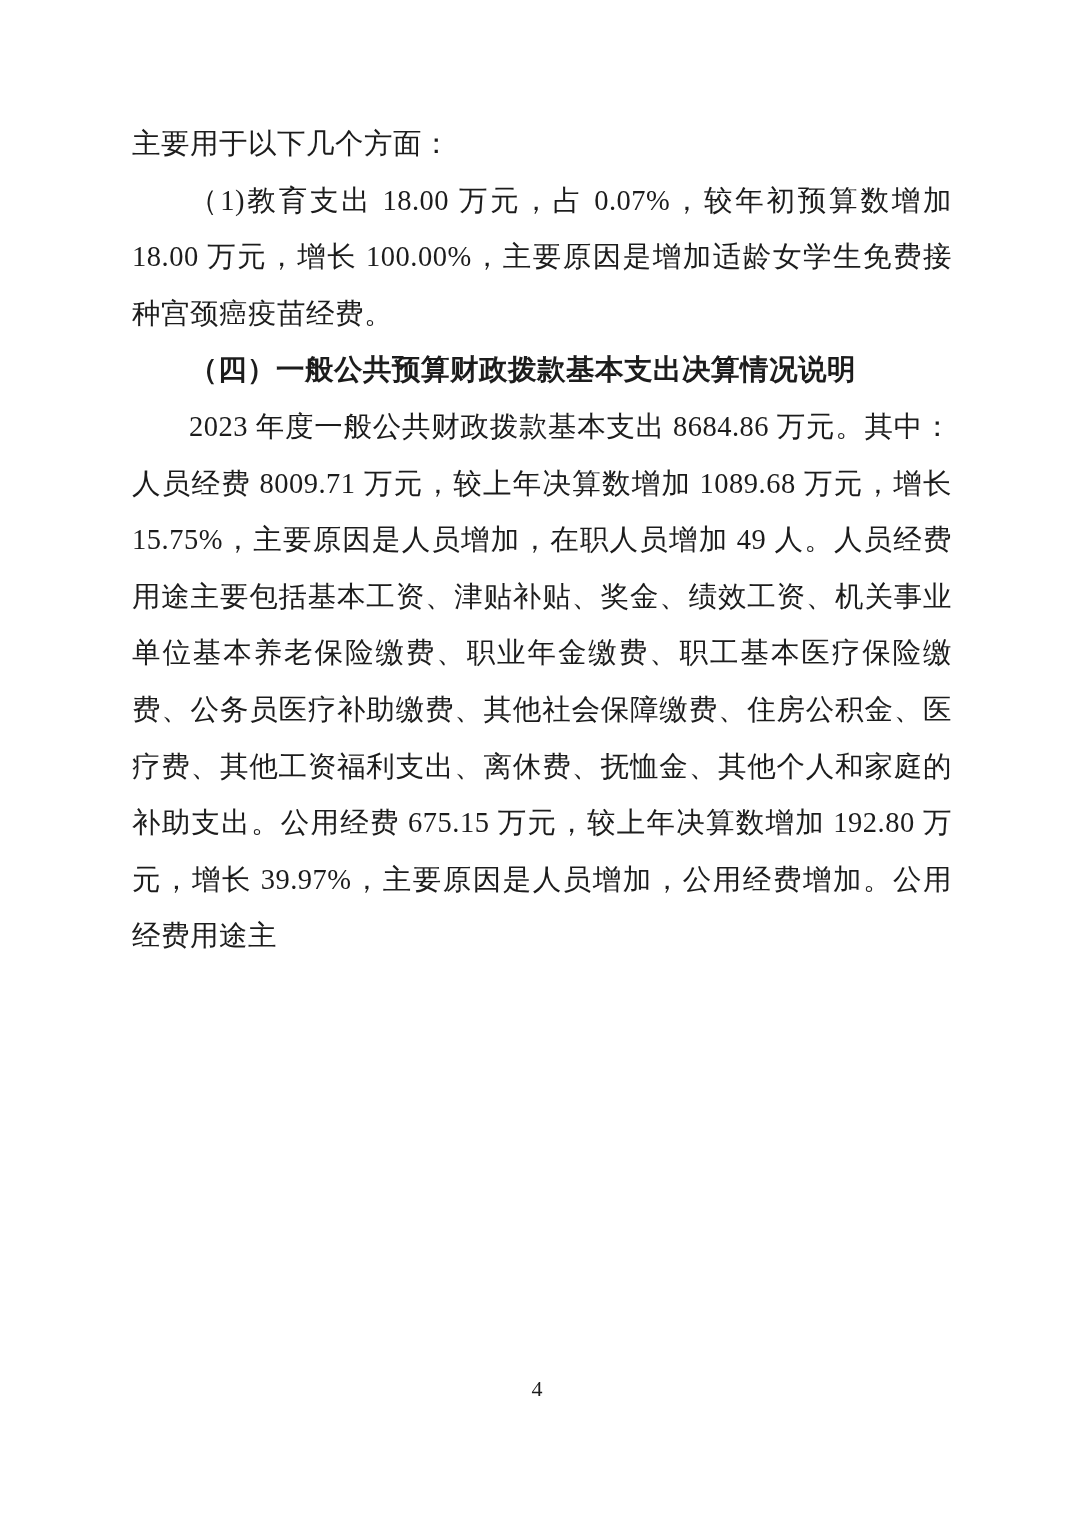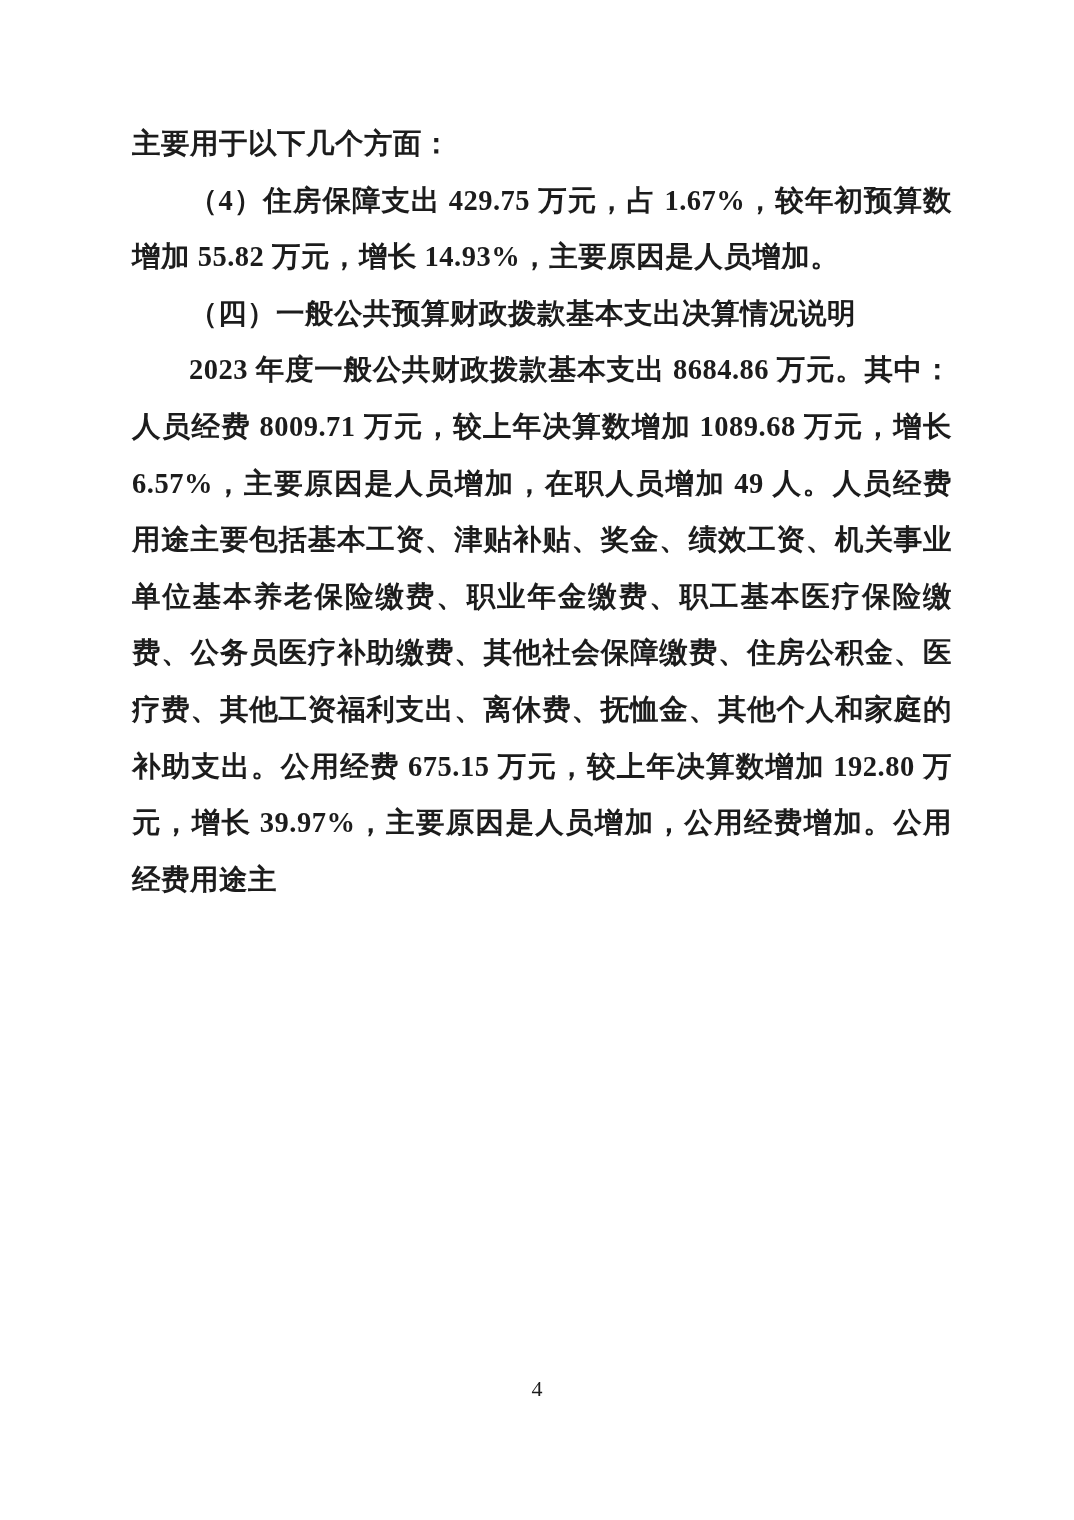--- a/index.html
+++ b/index.html
@@ -18,21 +18,21 @@
     color: #1c1c1c;
     overflow: hidden;
   }
   .para {
     margin: 0;
     font-size: 28.5px;
     line-height: 56.6px;
     text-align: justify;
     text-justify: inter-ideograph;
     letter-spacing: 0.5px;
-    font-weight: bold;
+    font-weight: normal;
   }
   .indent {
     text-indent: 2em;
   }
   .heading {
     font-weight: bold;
   }
   .page-number {
     position: absolute;
     left: 0;
@@ -42,23 +42,23 @@
     font-size: 22px;
     color: #1c1c1c;
   }
 </style>
 </head>
 <body>
 
 <div class="doc-page">
   <p class="para">主要用于以下几个方面：</p>
 
+  <p class="para indent">（1)教育支出 18.00 万元，占 0.07%，较年初预算数增加 18.00 万元，增长 100.00%，主要原因是增加适龄女学生免费接种宫颈癌疫苗经费。</p>
 
 
 
-  <p class="para indent">（4）住房保障支出 429.75 万元，占 1.67%，较年初预算数增加 55.82 万元，增长 14.93%，主要原因是人员增加。</p>
 
   <p class="para indent heading">（四）一般公共预算财政拨款基本支出决算情况说明</p>
 
-  <p class="para indent">2023 年度一般公共财政拨款基本支出 8684.86 万元。其中：人员经费 8009.71 万元，较上年决算数增加 1089.68 万元，增长 6.57%，主要原因是人员增加，在职人员增加 49 人。人员经费用途主要包括基本工资、津贴补贴、奖金、绩效工资、机关事业单位基本养老保险缴费、职业年金缴费、职工基本医疗保险缴费、公务员医疗补助缴费、其他社会保障缴费、住房公积金、医疗费、其他工资福利支出、离休费、抚恤金、其他个人和家庭的补助支出。公用经费 675.15 万元，较上年决算数增加 192.80 万元，增长 39.97%，主要原因是人员增加，公用经费增加。公用经费用途主</p>
+  <p class="para indent">2023 年度一般公共财政拨款基本支出 8684.86 万元。其中：人员经费 8009.71 万元，较上年决算数增加 1089.68 万元，增长 15.75%，主要原因是人员增加，在职人员增加 49 人。人员经费用途主要包括基本工资、津贴补贴、奖金、绩效工资、机关事业单位基本养老保险缴费、职业年金缴费、职工基本医疗保险缴费、公务员医疗补助缴费、其他社会保障缴费、住房公积金、医疗费、其他工资福利支出、离休费、抚恤金、其他个人和家庭的补助支出。公用经费 675.15 万元，较上年决算数增加 192.80 万元，增长 39.97%，主要原因是人员增加，公用经费增加。公用经费用途主</p>
 
   <div class="page-number">4</div>
 </div>
 
 </body></html>

